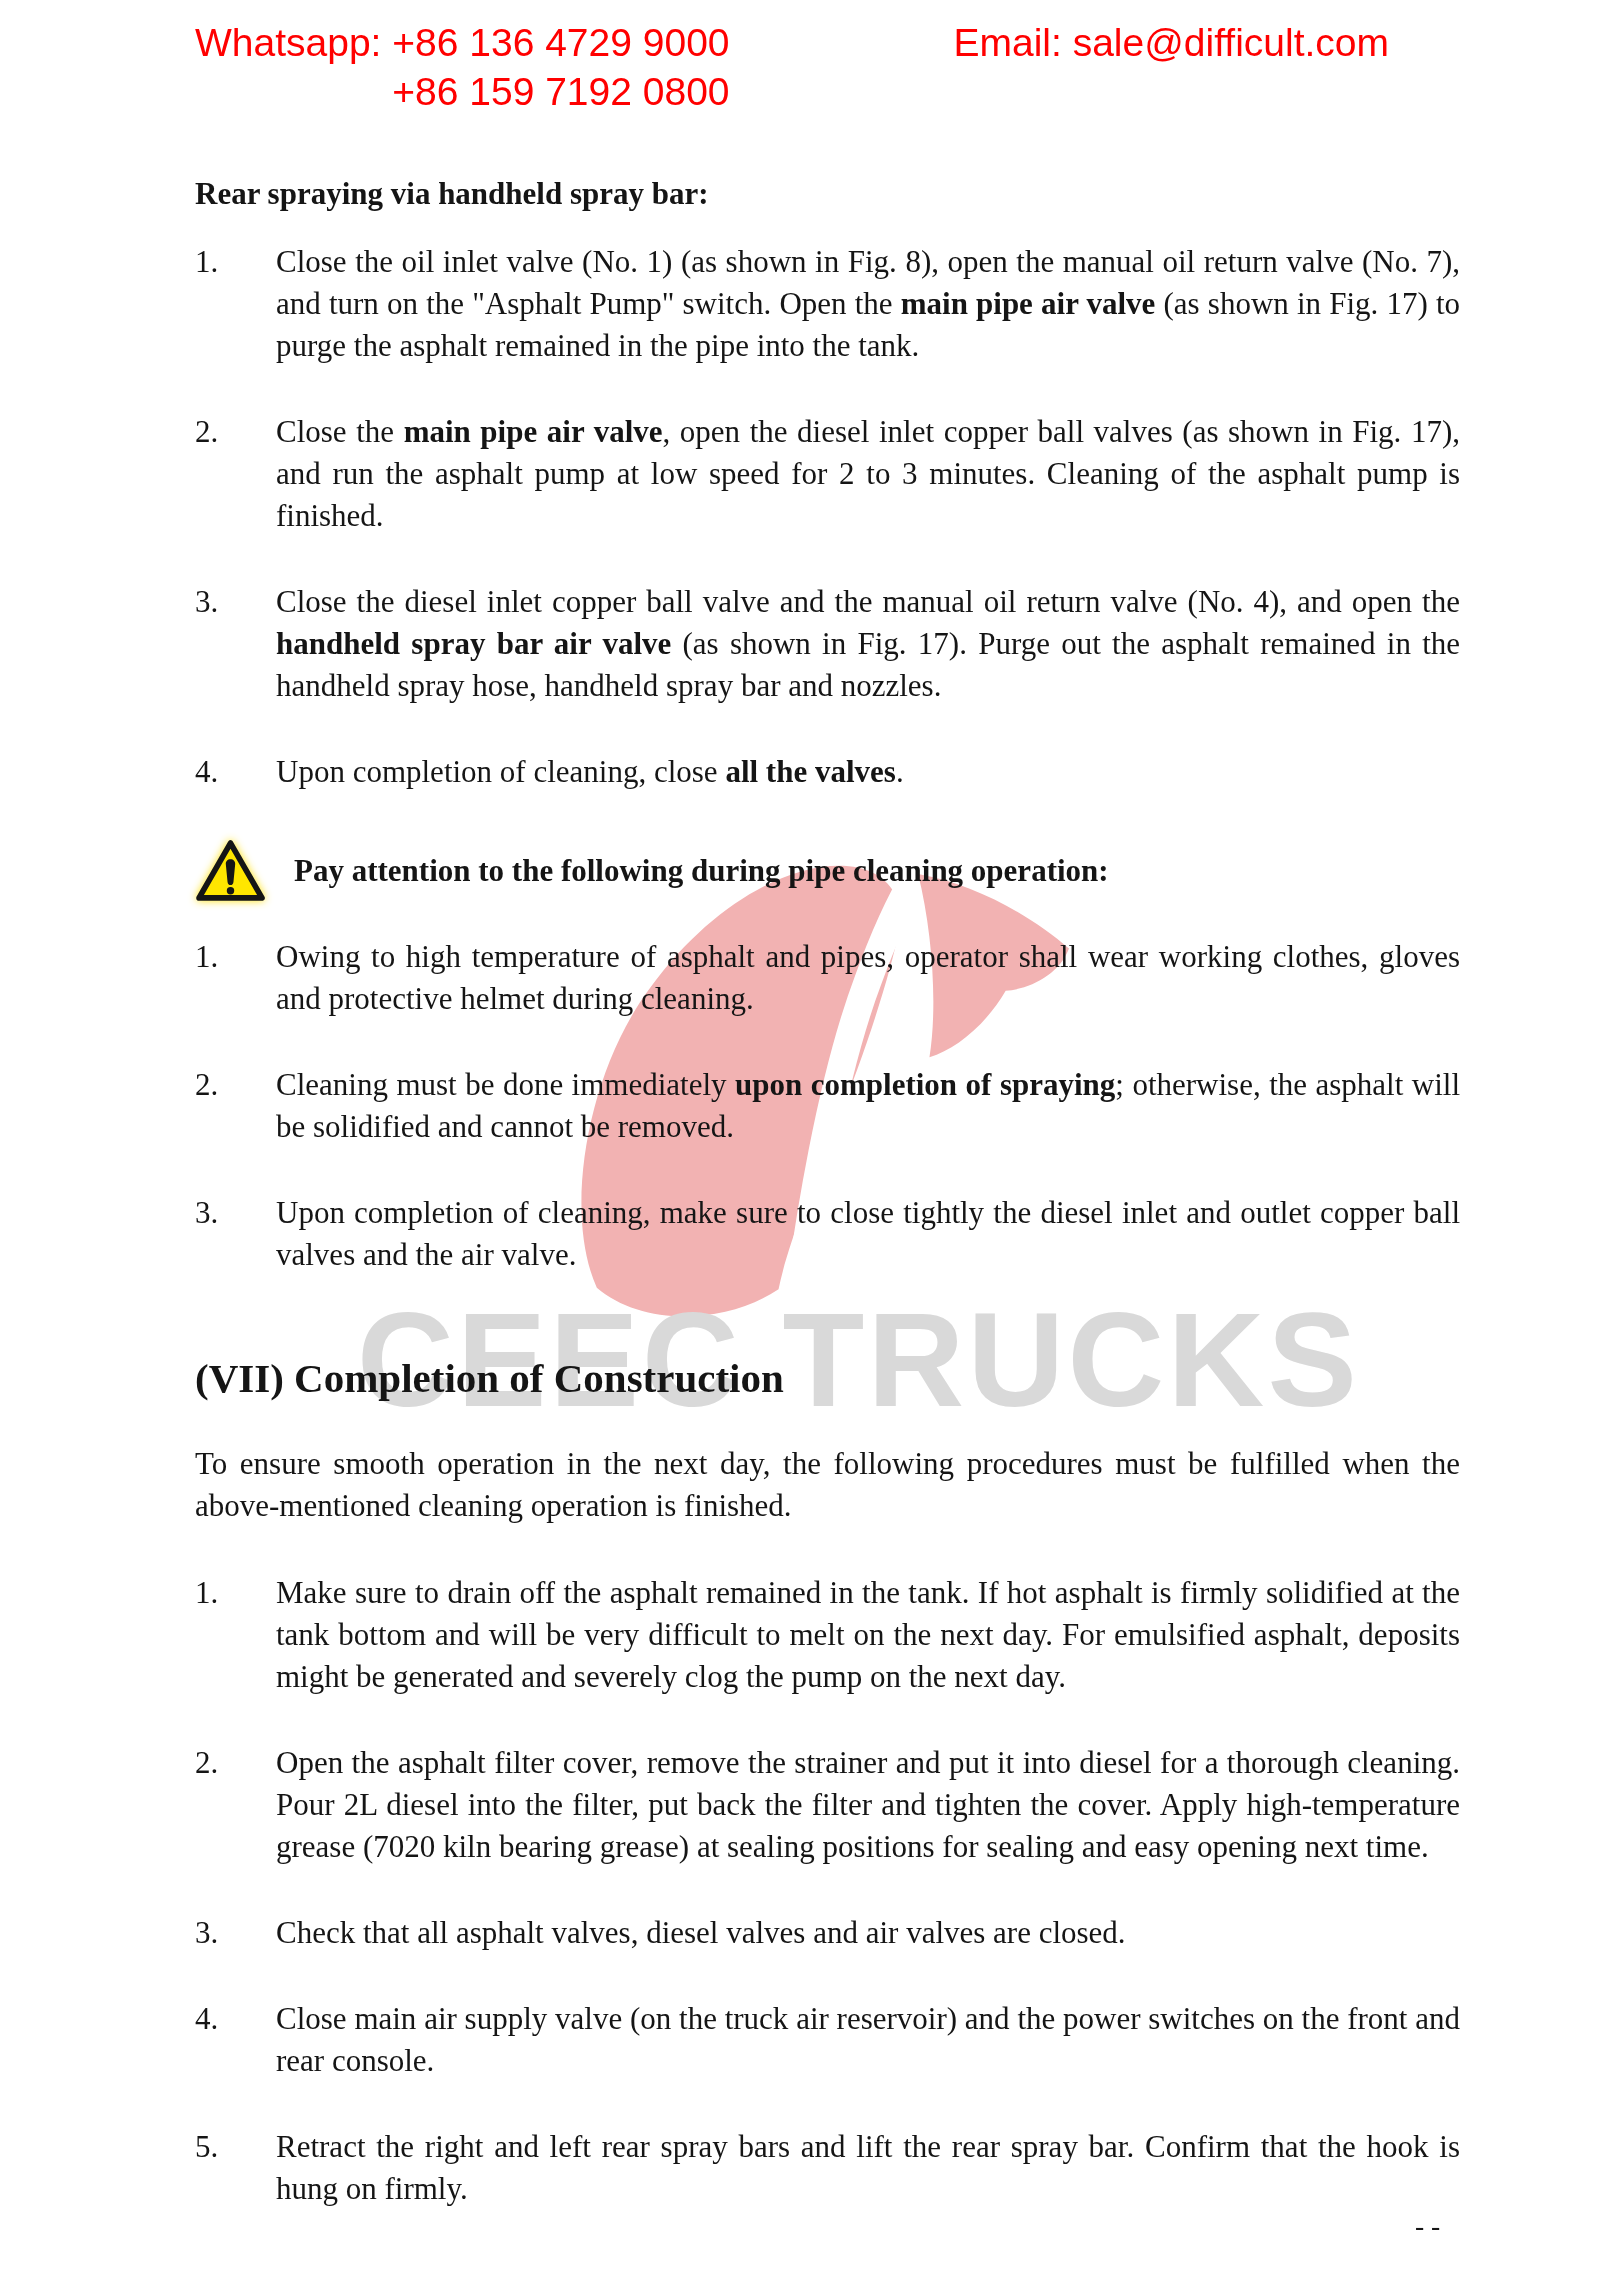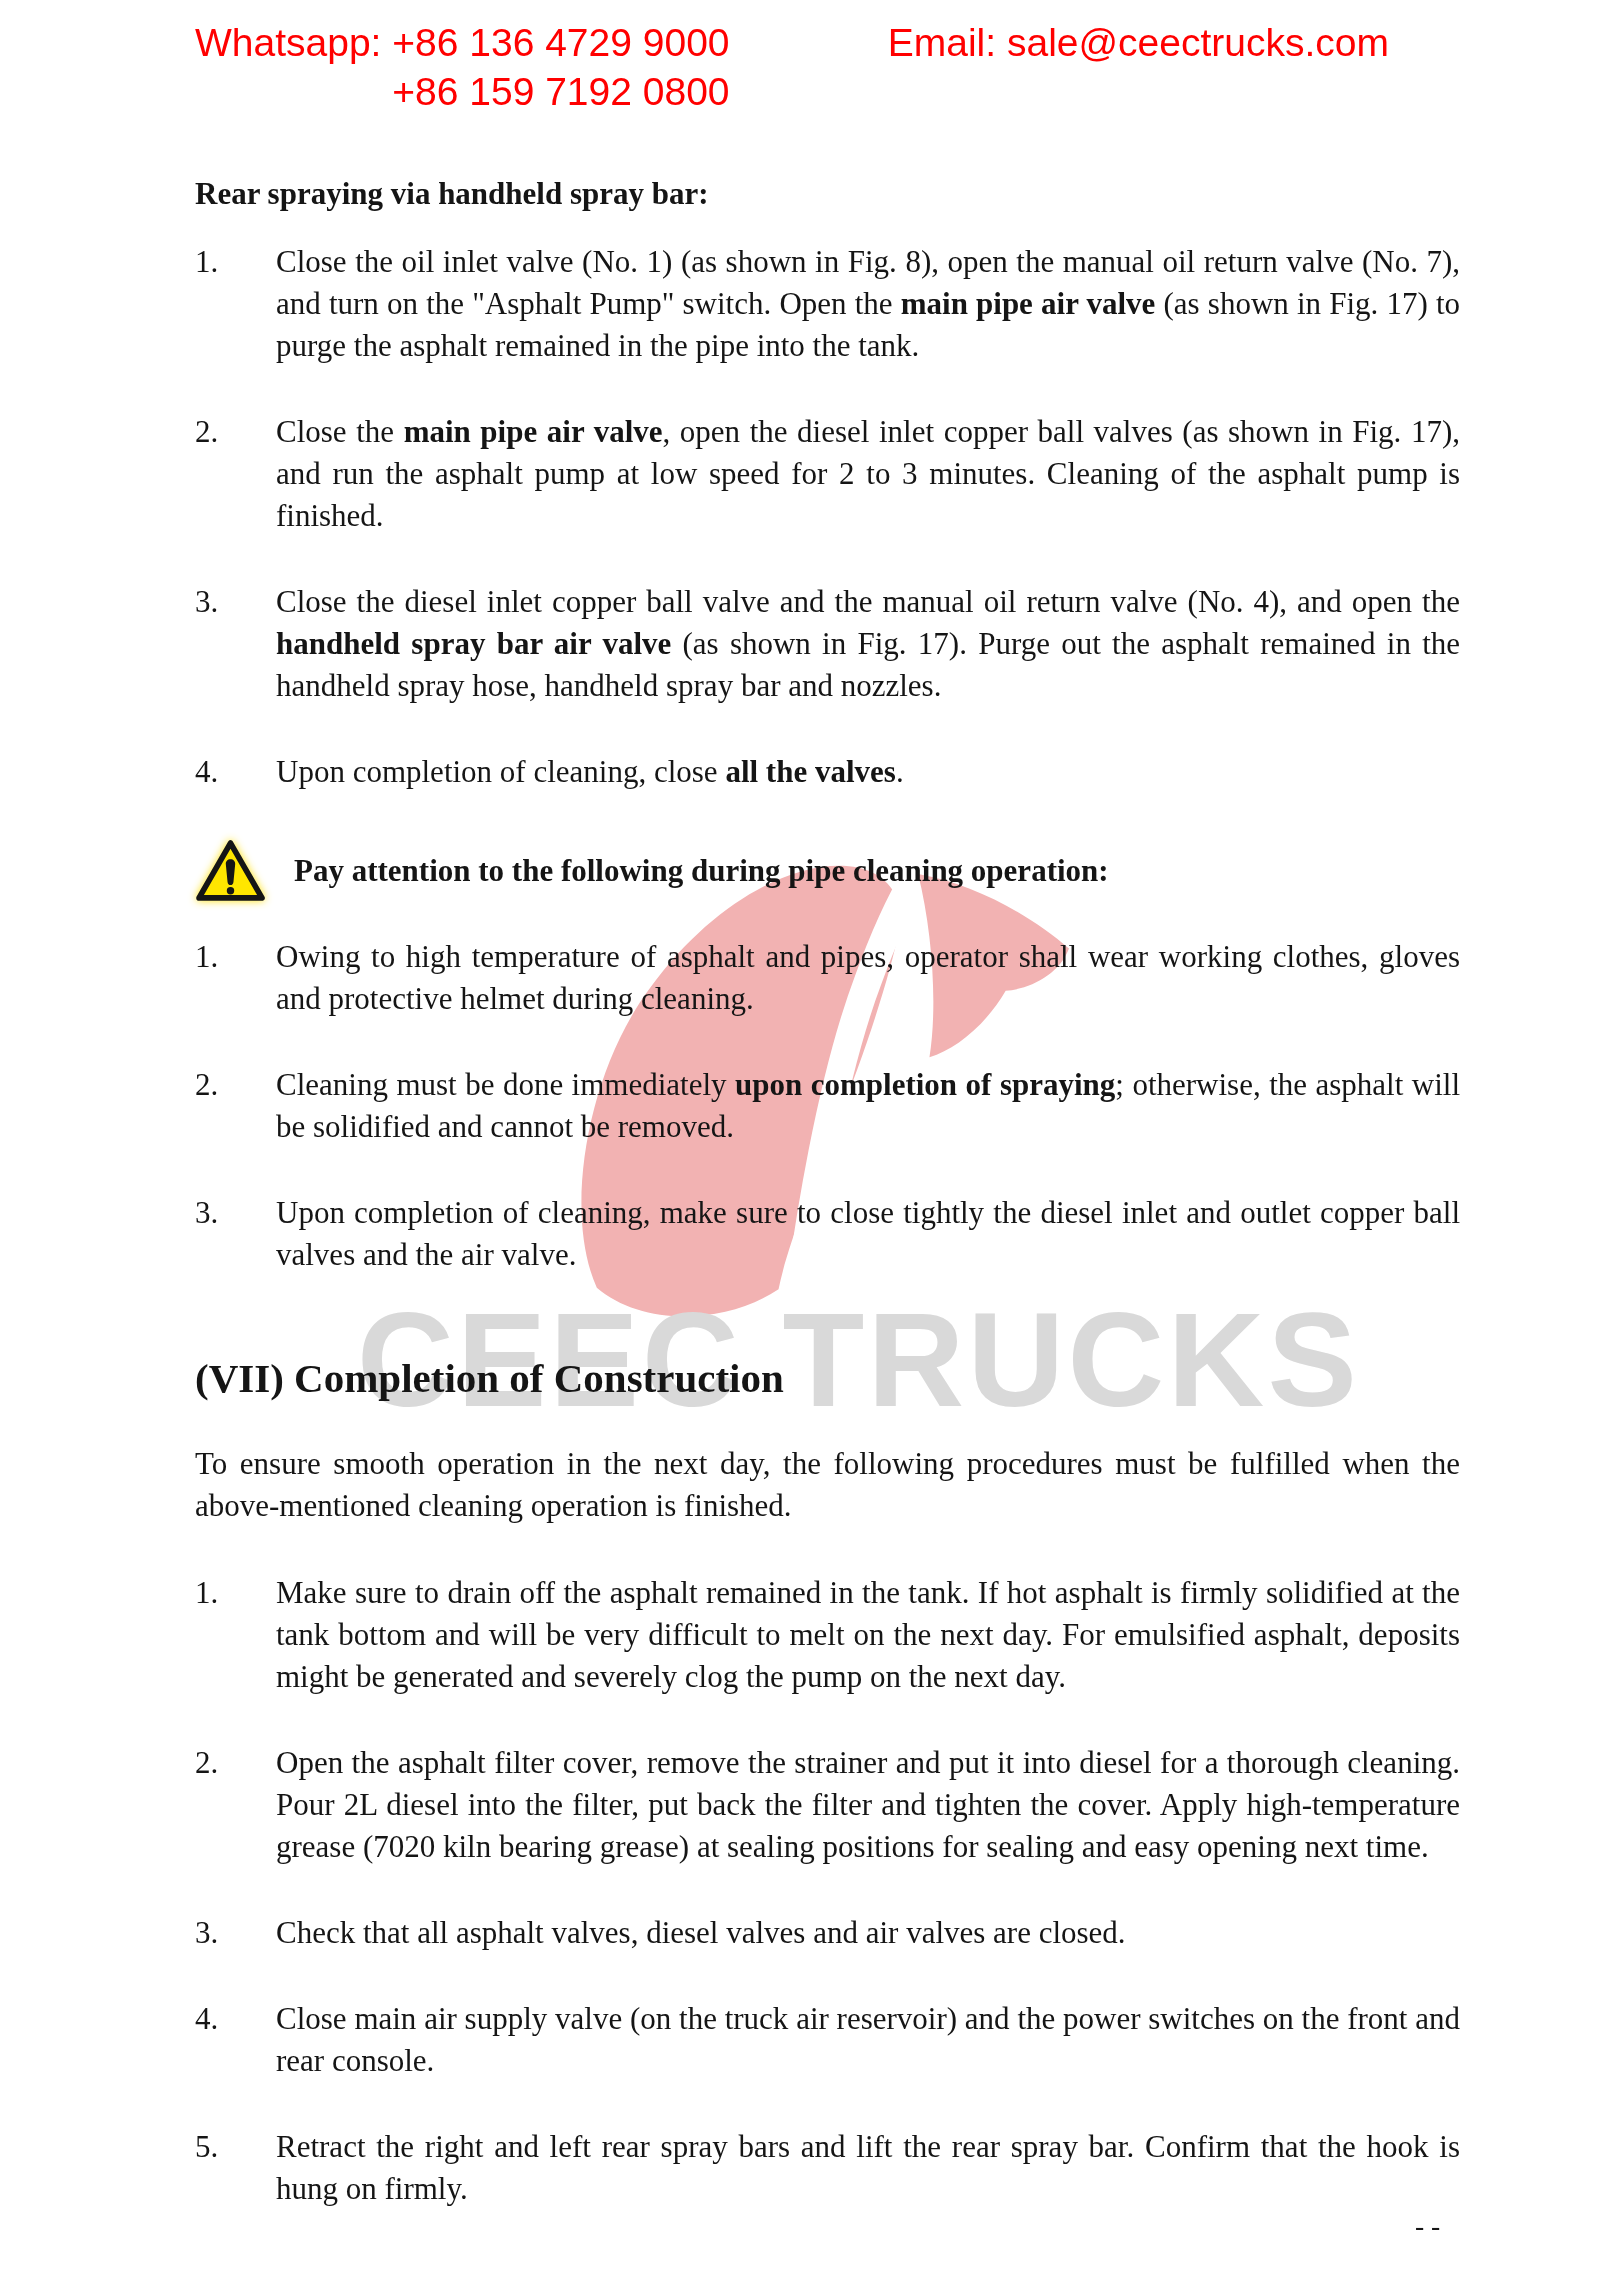--- a/index.html
+++ b/index.html
@@ -75,21 +75,21 @@
   </div>
 
   <div class="content">
 
     <div class="header">
       <div class="h-col">
         <div>Whatsapp: +86 136 4729 9000</div>
         <div>+86 159 7192 0800</div>
       </div>
       <div class="h-col">
-        <div>Email: sale@ceectrucks.com</div>
+        <div>Email: sale@difficult.com</div>
       </div>
     </div>
 
     <div class="sec-heading">Rear spraying via handheld spray bar:</div>
 
     <div class="list">
         <div class="li">
           <span class="num">1.</span>
           <div class="txt"><span>Close the oil inlet valve (No. 1) (as shown in Fig. 8), open the manual oil return valve (No. 7), and turn on the "Asphalt Pump" switch. Open the </span><b>main pipe air valve</b><span> (as shown in Fig. 17) to purge the asphalt remained in the pipe into the tank.</span></div>
         </div>

